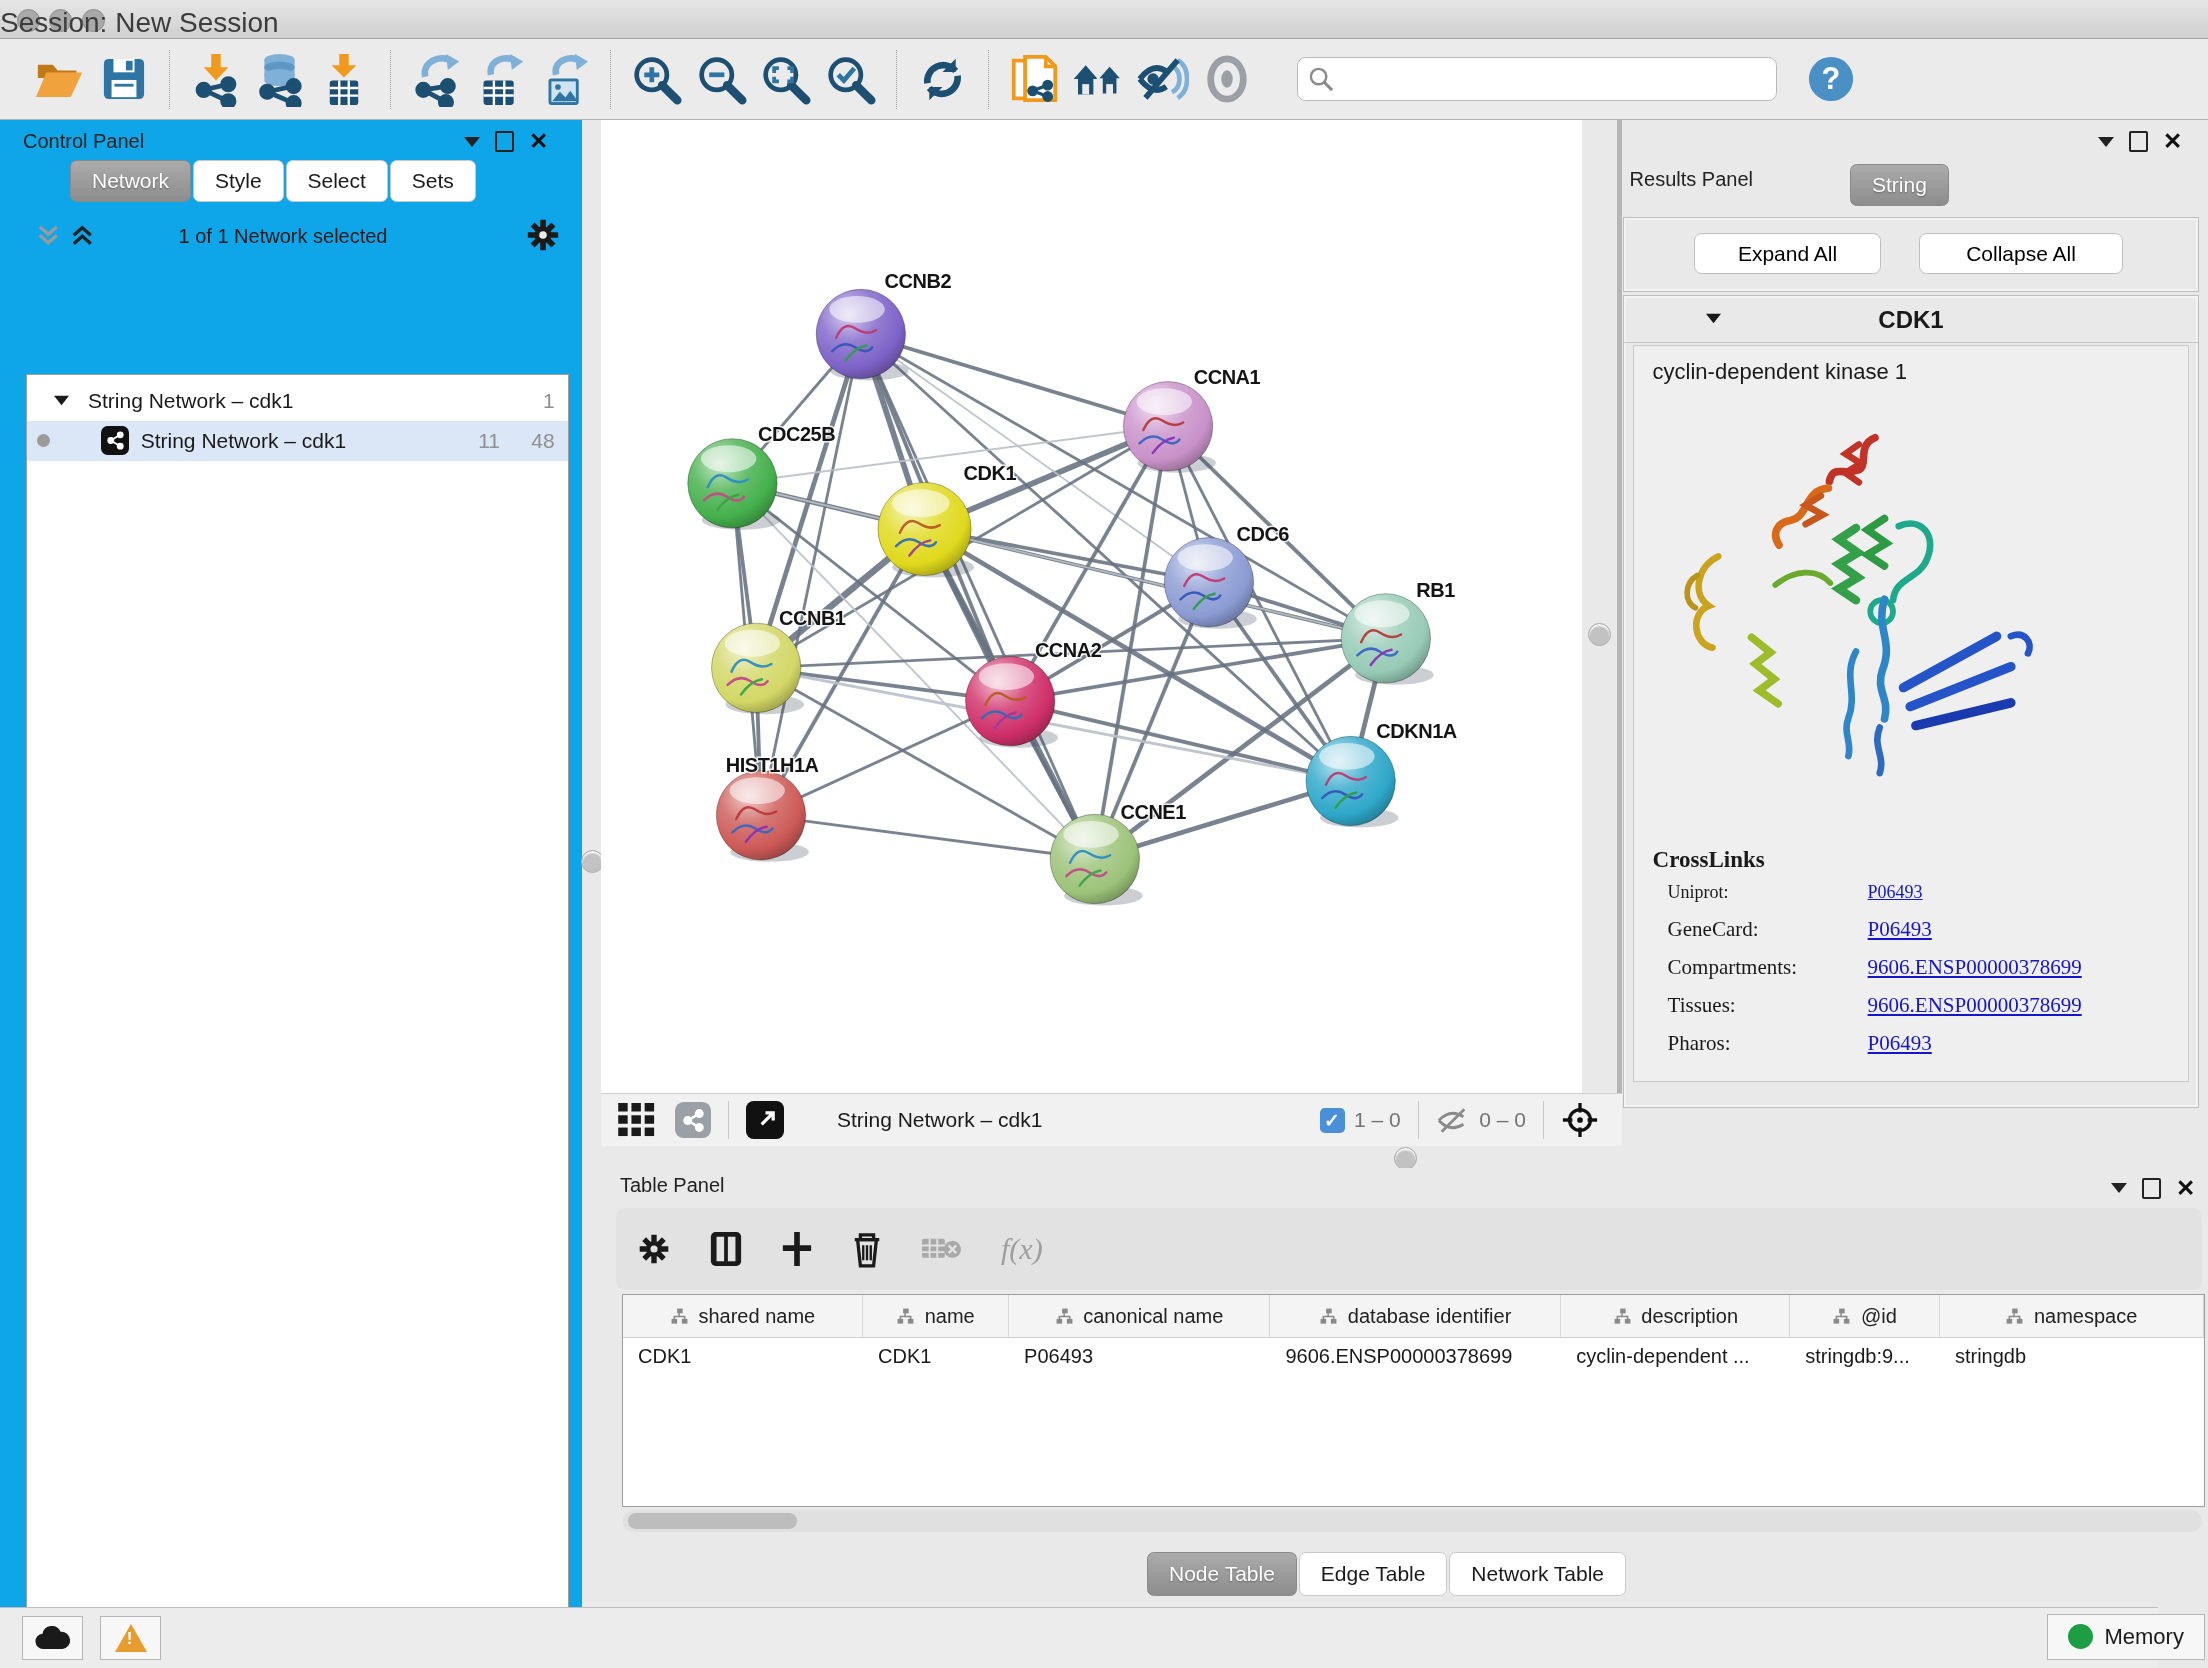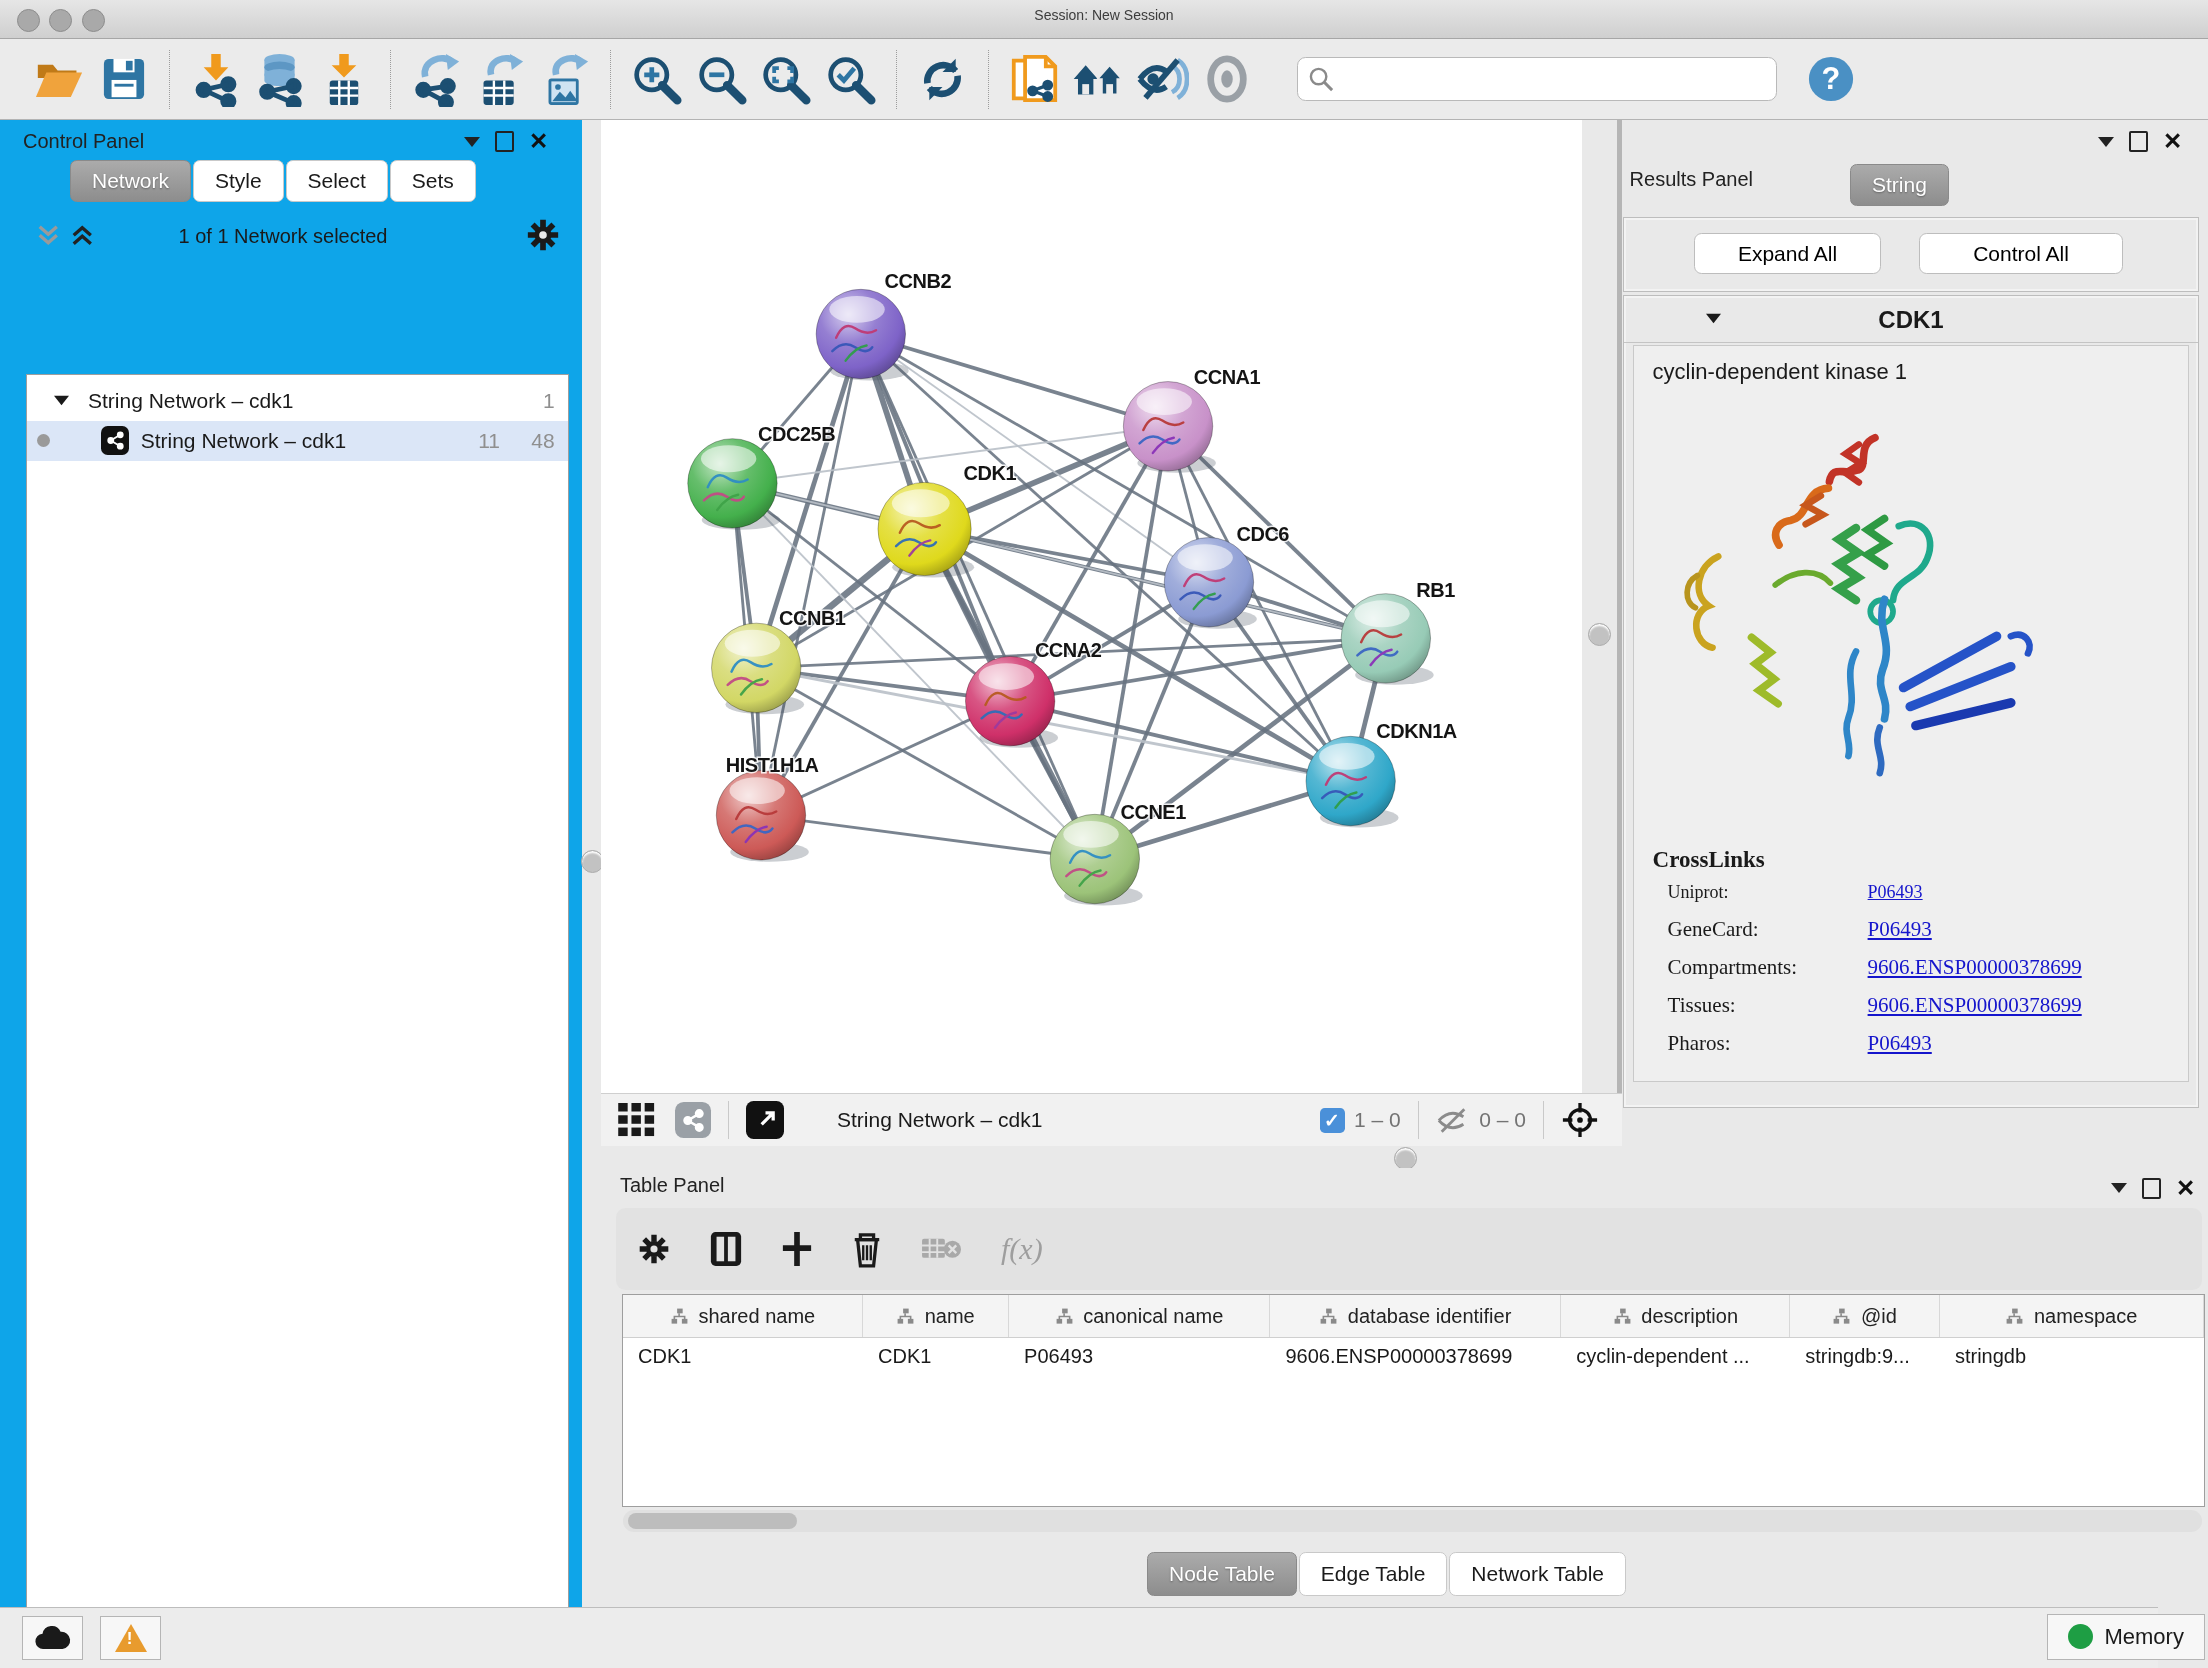--- a/index.html
+++ b/index.html
@@ -4,21 +4,21 @@
 <style>
   html,body{margin:0;padding:0;background:#d0d0d0;}
   #app{position:relative;width:2208px;height:1668px;background:#e9e9e9;overflow:hidden;
        font-family:"Liberation Sans",sans-serif;color:#1a1a1a;}
   .abs{position:absolute;}
   
   .titlebar{left:0;top:0;width:2208px;height:38px;background:linear-gradient(#e6e6e6,#cfcfcf);
             border-bottom:1px solid #a6a6a6;}
   .tlight{position:absolute;top:8.6px;width:21px;height:21px;border-radius:50%;
           background:#a9a9a9;border:1px solid #8d8d8d;}
-  .wintitle{position:absolute;top:6.7px;left:0;width:100%;text-align:center;font-size:14px;color:#3c3c3c;}
+  .wintitle{position:absolute;top:6.7px;left:0;width:100%;text-align:left;font-size:28px;color:#3c3c3c;}
   
   .toolbar{left:0;top:39px;width:2208px;height:81px;background:#ebebeb;border-bottom:1.9px solid #b3b3b3;
            display:flex;align-items:center;padding-left:27px;box-sizing:border-box;}
   .tbtn{width:53px;height:57px;display:flex;align-items:center;justify-content:center;margin:0 5.7px;}
   .tsep{height:59px;border-left:1.9px dotted #9c9c9c;margin:0 13.3px;}
   .searchwrap{margin-left:38px;width:480px;height:44px;background:#fff;border:1.9px solid #b9b9b9;
               border-radius:8.6px;display:flex;align-items:center;padding-left:9.5px;box-sizing:border-box;}
   
   .phead{font-size:20px;color:#222;}
   .pctl{position:absolute;display:flex;align-items:center;gap:15px;}
@@ -612,21 +612,21 @@
     <div class="abs phead" style="left:7.6px;top:7.6px;margin-top:40px;">Results Panel</div>
     <div class="pctl" style="left:476px;top:11.4px;">
       <div class="tri-down"></div>
       <div class="floatbox"></div>
       <div class="closex">✕</div>
     </div>
     <div class="abs tab active" style="left:228px;top:44px;height:40px;">String</div>
 
     <div class="rbox" style="left:1px;top:97px;width:574px;height:73px;">
       <button class="btn" style="position:absolute;left:70px;top:15px;width:187px;height:41px;">Expand All</button>
-      <button class="btn" style="position:absolute;left:295px;top:15px;width:204px;height:41px;">Control All</button>
+      <button class="btn" style="position:absolute;left:295px;top:15px;width:204px;height:41px;">Collapse All</button>
     </div>
 
     <div class="rbox" style="left:1px;top:175px;width:574px;height:811px;">
       <div style="position:relative;height:46px;border-bottom:1.4px solid #c4c4c4;">
         <svg width="19" height="15" style="position:absolute;left:80px;top:15px" viewBox="0 0 20 16">
             <path d="M2 3l8 10 8-10z" fill="#1a1a1a"></path>
           </svg>
         <div style="position:absolute;left:0;width:100%;top:9.5px;text-align:center;font-size:24px;font-weight:bold;">CDK1</div>
       </div>
       <div style="position:absolute;left:8.6px;top:49px;right:8.6px;bottom:25px;background:#efefef;border:1.4px solid #c9c9c9;overflow:hidden;">

